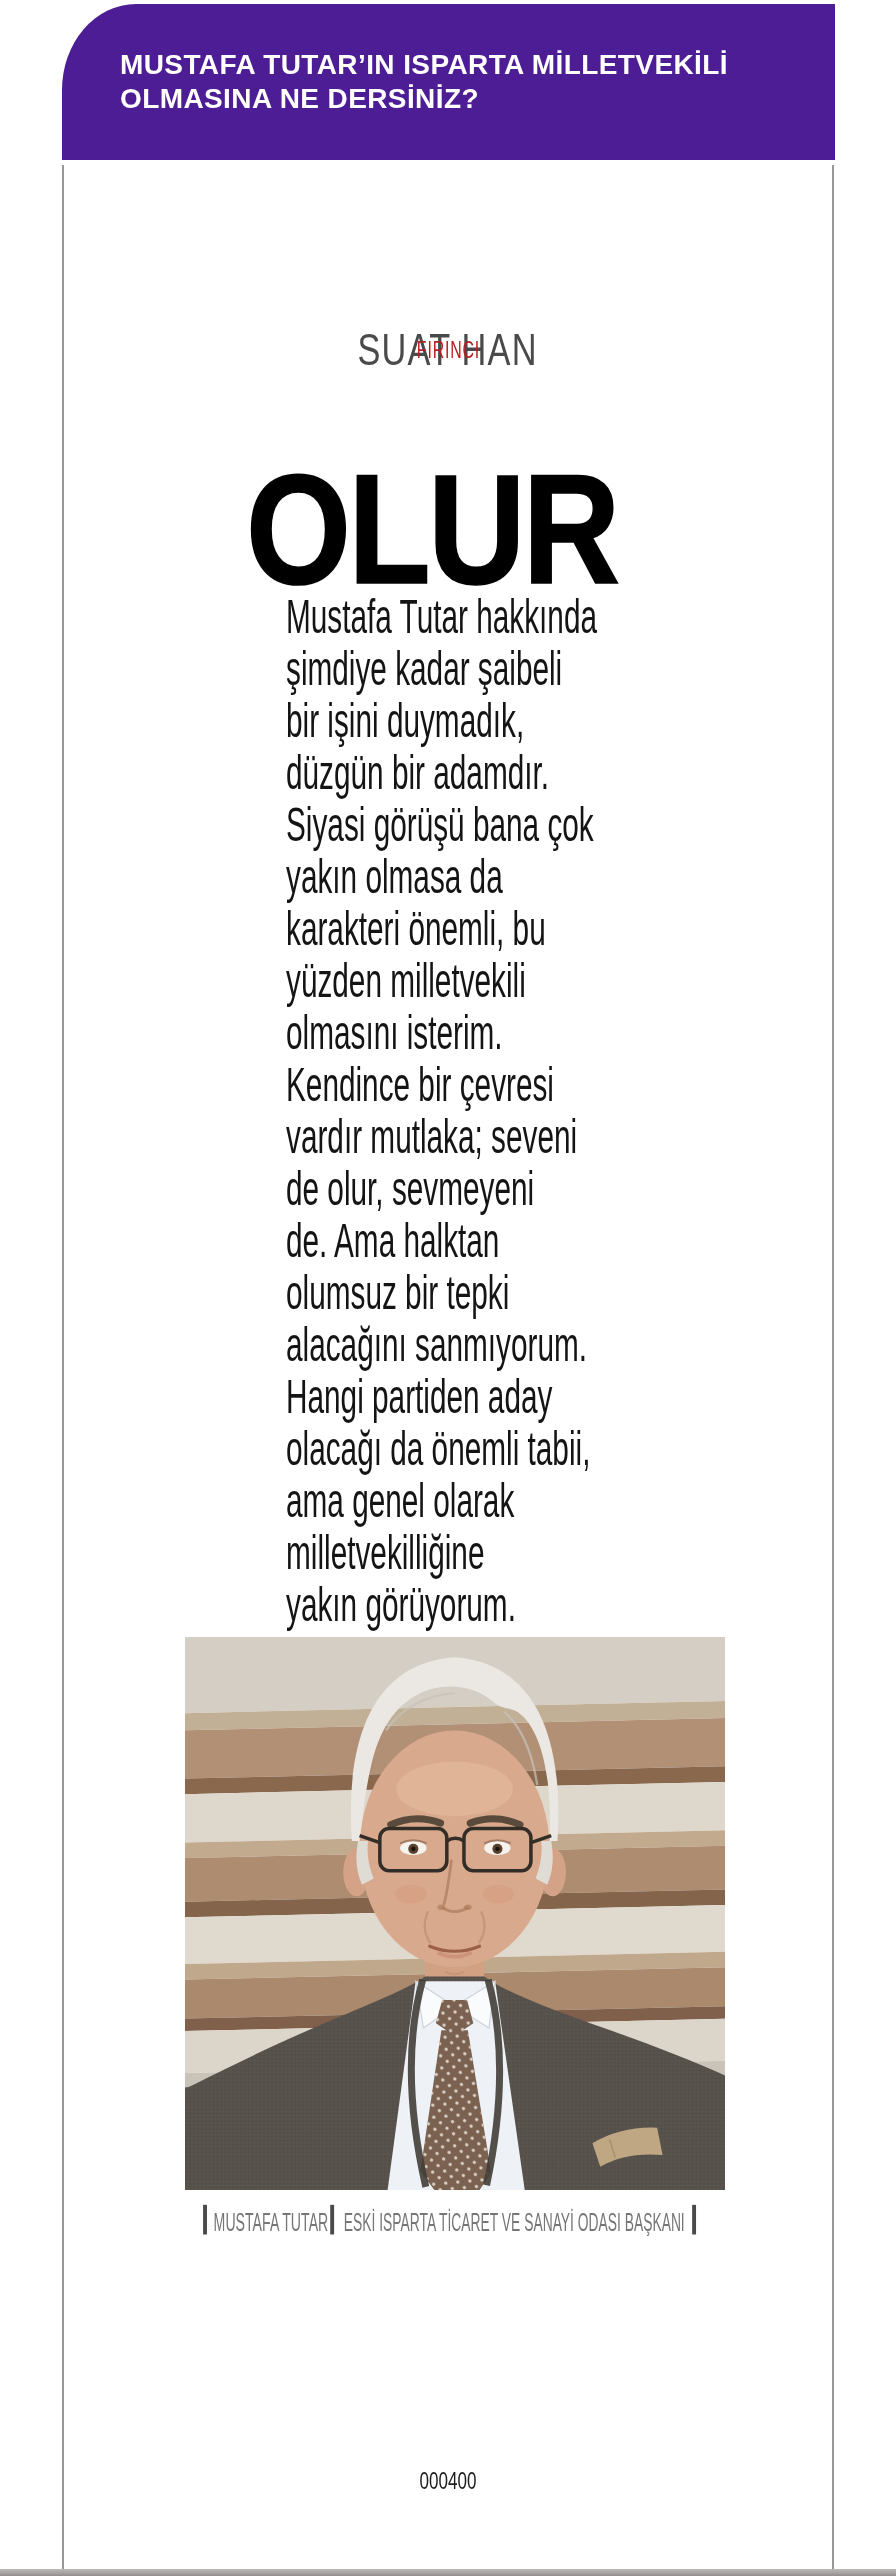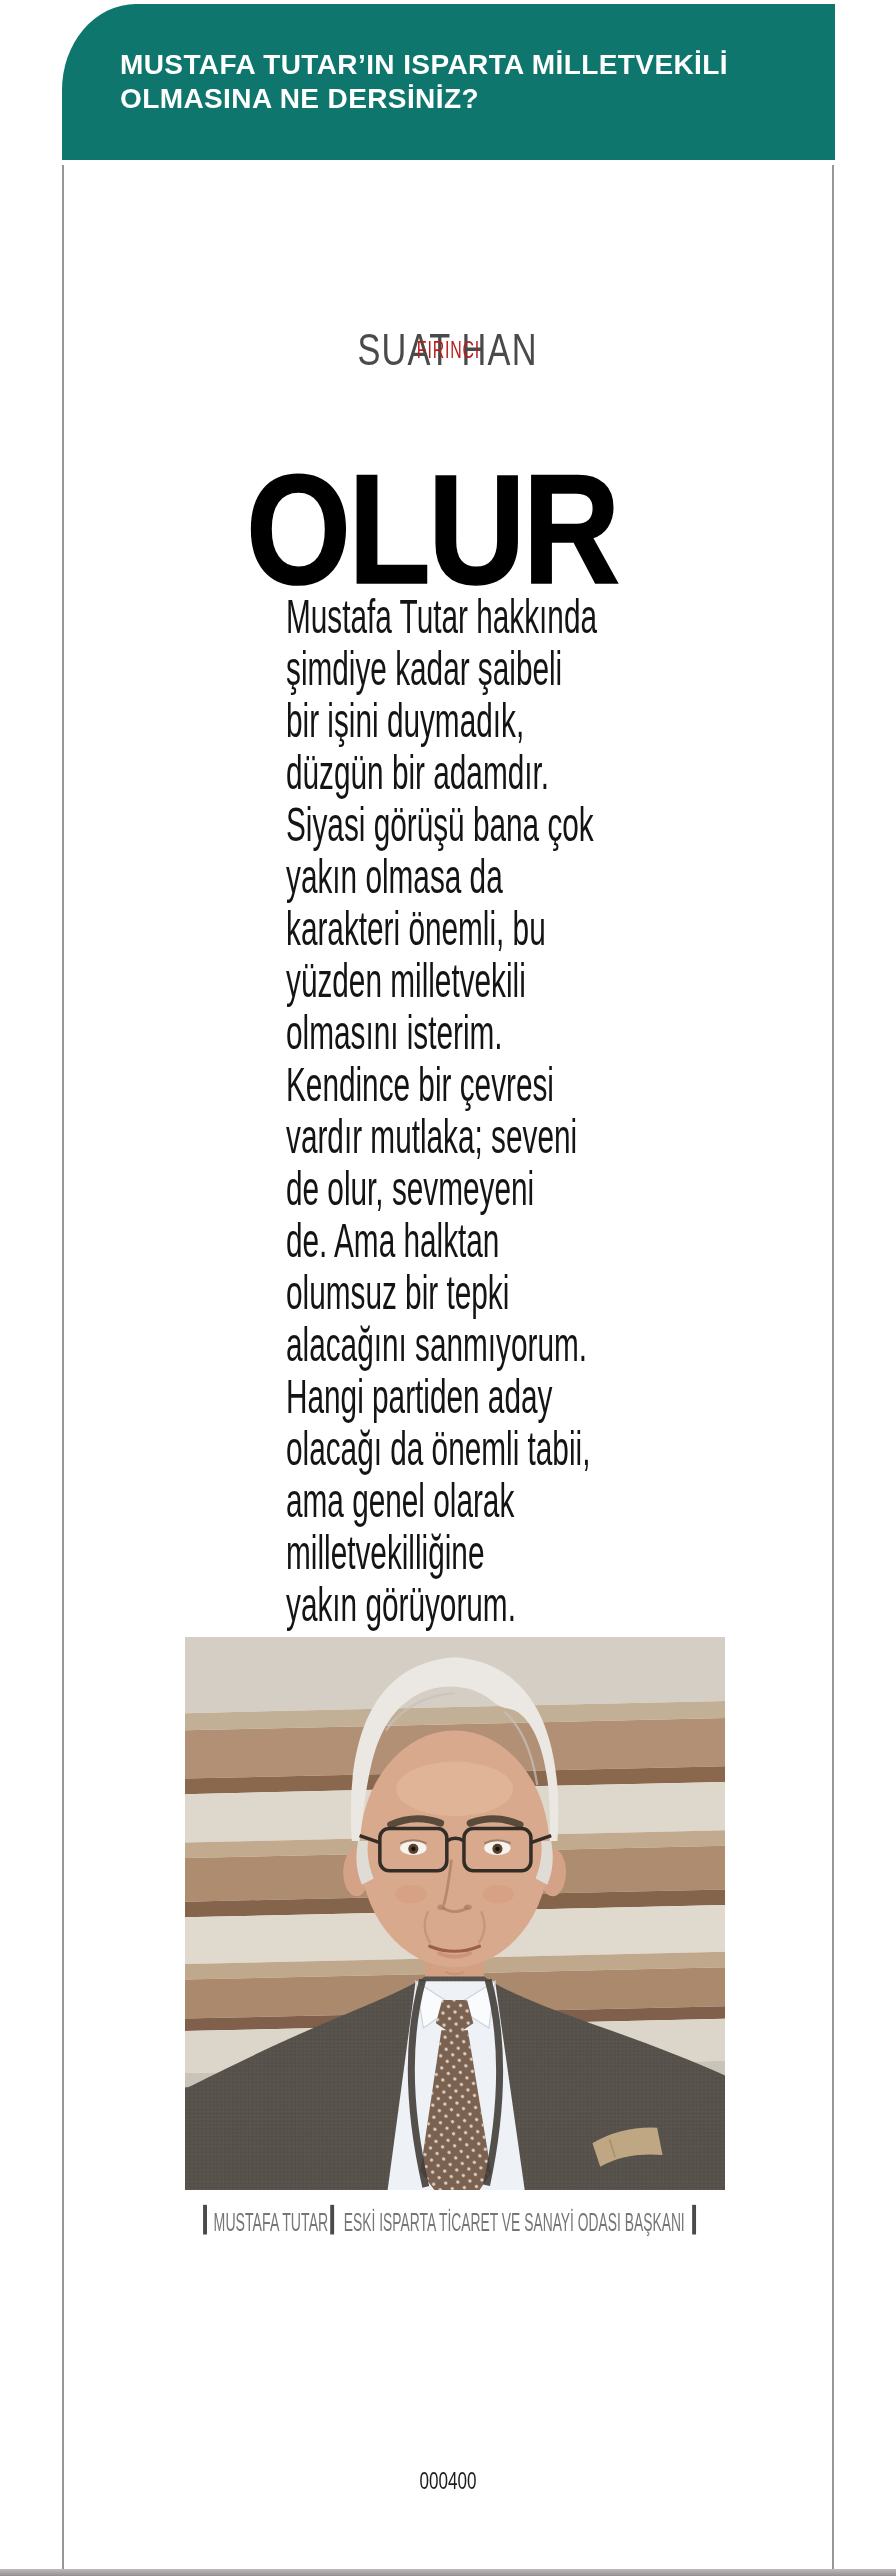--- a/index.html
+++ b/index.html
@@ -10,21 +10,21 @@
     background: #ffffff;
     overflow: hidden;
     font-family: "Liberation Sans", sans-serif;
   }
 
   
   .banner {
     position: absolute;
     left: 62px; top: 3.9px;
     width: 773px; height: 156px;
-    background: #0f766e;
+    background: #4c1d95;
     border-top-left-radius: 74px 86px;
   }
   .banner-title {
     position: absolute;
     left: 58px; top: 44px;
     color: #ffffff;
     font-size: 28px;
     line-height: 34px;
     font-weight: 700;
     letter-spacing: 0.4px;

